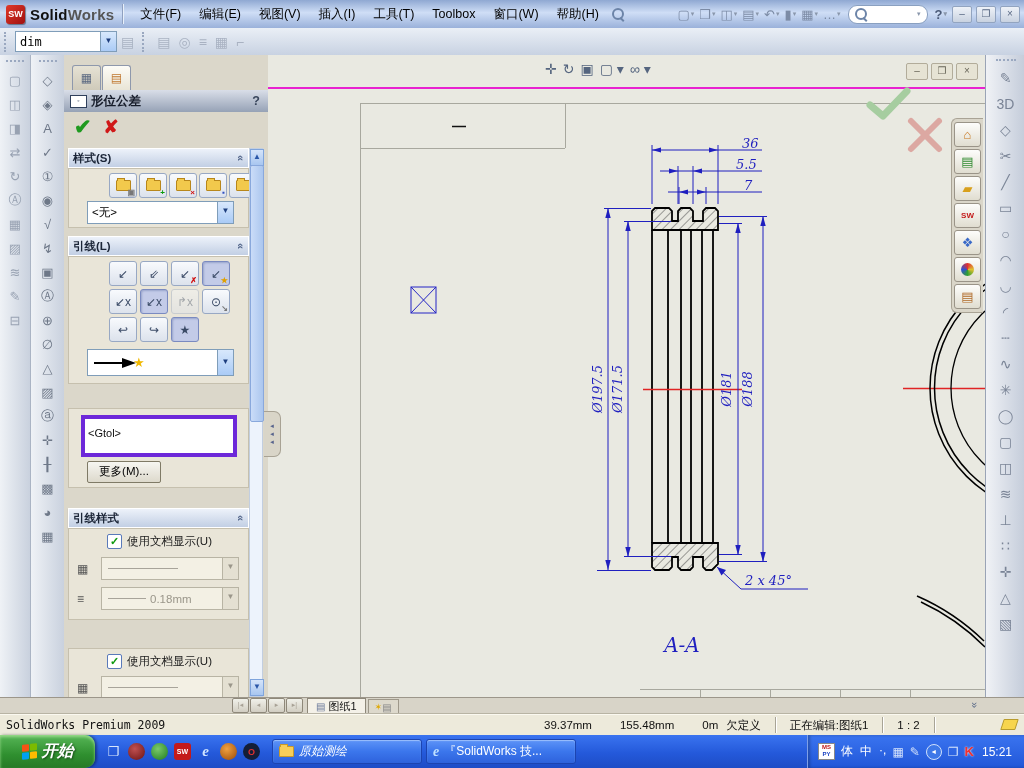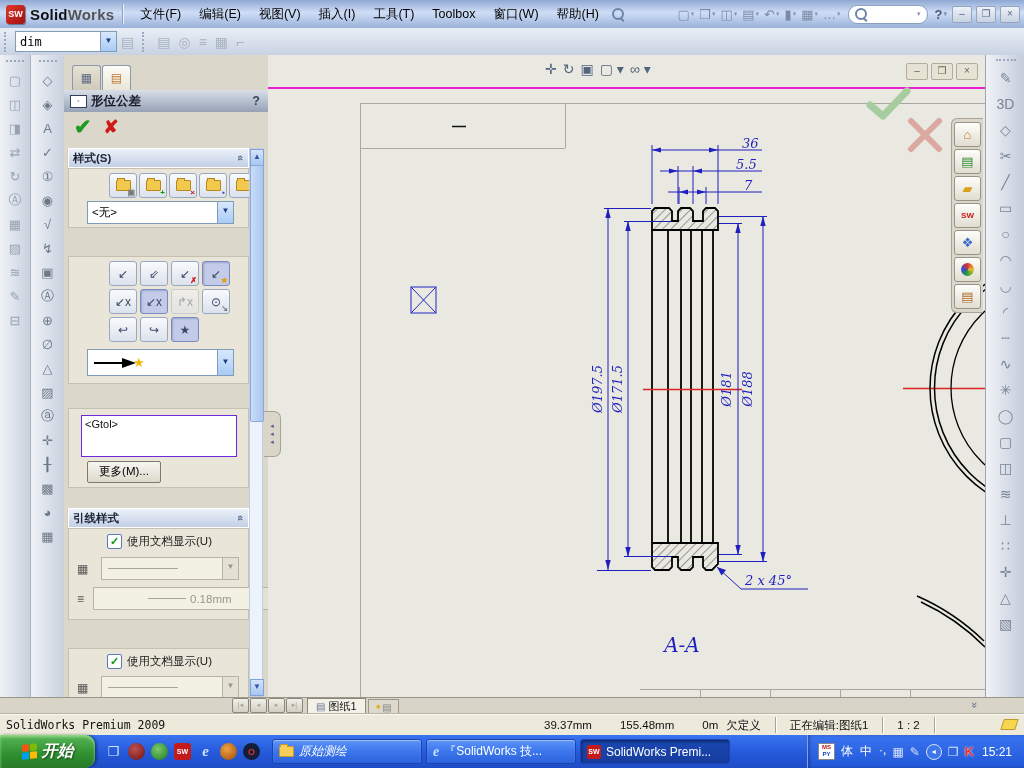--- a/index.html
+++ b/index.html
@@ -76,22 +76,22 @@
   .mini-folder::before{content:"";position:absolute;left:0;top:-3px;width:6px;height:2px;background:#F2C94C;border:1px solid #B8871B;border-bottom:none;}
   .pm-combo{height:21px;background:#fff;border:1px solid #7F9DB9;display:flex;align-items:center;font-size:11.5px;}
   .pm-combo .val{flex:1;padding-left:4px;}
   .pm-combo.disabled{background:#F3F0E4;border-color:#B8B4A4;color:#9A968A;}
   .pm-combo.disabled .combo-arrow{background:#E4E0D2;border-left-color:#B8B4A4;color:#9A968A;}
   .gline{display:inline-block;width:70px;border-top:1px solid #A8A49A;margin-left:6px;}
   .xp-check{width:13px;height:13px;background:#fff;border:1px solid #5A7ABA;border-radius:2px;
     color:#119A11;font-size:11px;font-weight:bold;line-height:12px;text-align:center;margin-right:5px;}
   .pm-label{font-size:11.5px;color:#1A1A1A;}
   .row{display:flex;align-items:center;}
-  #gtol-text{position:absolute;left:12px;top:22px;width:156px;height:42px;background:#fff;border:1px solid #6d28d9;
-    font-size:11px;padding:2px 3px;color:#111;box-sizing:border-box;}
+  #gtol-text{position:absolute;left:12px;top:22px;width:156px;height:42px;background:#fff;border:4px solid #6d28d9;
+    font-size:11px;padding:8px 3px;color:#111;box-sizing:border-box;}
   #btn-more{position:absolute;left:18px;top:72px;width:72px;height:20px;background:linear-gradient(#F6F6F1,#DDD9CC);
     border:1px solid #7F7A66;border-radius:2px;font-size:11.5px;text-align:center;line-height:18px;}
   .lstyle-ic{width:16px;font-size:12px;color:#555;margin-left:8px;}
   .arrow-demo{display:flex;align-items:center;}
   .arrow-demo .ln{width:28px;border-top:2px solid #000;}
   .arrow-demo .tri{width:0;height:0;border-left:14px solid #000;border-top:5px solid transparent;border-bottom:5px solid transparent;}
   .arrow-demo .st{color:#F0B800;font-size:13px;margin-left:-3px;}
   
   #pm-scroll{position:absolute;left:185px;top:93px;width:14px;height:549px;background:#EDF3FC;border:1px solid #C2CEE0;box-sizing:border-box;}
   .sb-btn{position:absolute;left:0;width:12px;height:15px;background:linear-gradient(#D5E4FA,#A8C6F0);
@@ -363,20 +363,24 @@
             <span class="mini-folder"></span>
             <span class="mk mk-blue">▫</span>
           </span>
         </div>
       <div class="pm-combo" style="position:absolute;left:18px;top:32px;width:145px;">
         <span class="val">&lt;无&gt;</span>
         <span class="combo-arrow">▼</span>
       </div>
     </div>
 
+    <div class="pm-sec-h" style="top:181px;">
+      <span>引线(L)</span>
+        <span class="chev">«</span>
+    </div>
     <div class="pm-body" style="top:201px;height:128px;">
       <div class="row" style="position:absolute;left:40px;top:4px;gap:3px;">
 
       <span class="pm-btn">
             <span>↙</span>
             <span class="mk"></span>
           </span>
           <span class="pm-btn">
             <span>⇙</span>
             <span class="mk"></span>
@@ -450,21 +454,21 @@
       </div>
       <div class="row" style="position:absolute;left:0;top:28px;">
         <span class="lstyle-ic">▦</span>
         <span class="pm-combo disabled" style="width:136px;margin-left:8px;">
             <span class="gline"></span>
             <span class="combo-arrow" style="margin-left:auto;">▼</span>
           </span>
       </div>
       <div class="row" style="position:absolute;left:0;top:58px;">
         <span class="lstyle-ic">≡</span>
-        <span class="pm-combo disabled" style="width:136px;padding-left:48px;">
+        <span class="pm-combo disabled" style="width:136px;margin-left:8px;">
             <span class="gline" style="width:38px;"></span>
             <span class="val" style="color:#9A968A;">0.18mm</span>
             <span class="combo-arrow">▼</span>
           </span>
       </div>
     </div>
 
     <div class="pm-body" style="top:593px;height:49px;border-bottom:none;">
       <div class="row" style="position:absolute;left:38px;top:5px;">
         <span class="xp-check">✓</span>
@@ -764,24 +768,20 @@
         <div class="task-btn">
           <span style="display:flex;align-items:center;justify-content:center;" class="tk-folder"></span>
           <span style="overflow:hidden;text-overflow:ellipsis;font-style:italic;">原始测绘</span>
         </div>
 
         <div class="task-btn">
           <span style="display:flex;align-items:center;justify-content:center;" class="tk-ie">e</span>
           <span style="overflow:hidden;text-overflow:ellipsis;">『SolidWorks 技...</span>
         </div>
 
-        <div class="task-btn active">
-          <span style="display:flex;align-items:center;justify-content:center;" class="tk-sw">SW</span>
-          <span style="overflow:hidden;text-overflow:ellipsis;">SolidWorks Premi...</span>
-        </div>
       </span>
     <div id="tray">
       <span id="mspy"><span class="r">MS</span><span class="b">PY</span></span>
       <span style="display:flex;gap:7px;">
 
       <span class="tray-txt">体</span>
           <span class="tray-txt">中</span>
           <span class="tray-txt">·,</span>
         </span>
       <span class="tray-ico">▦</span>

